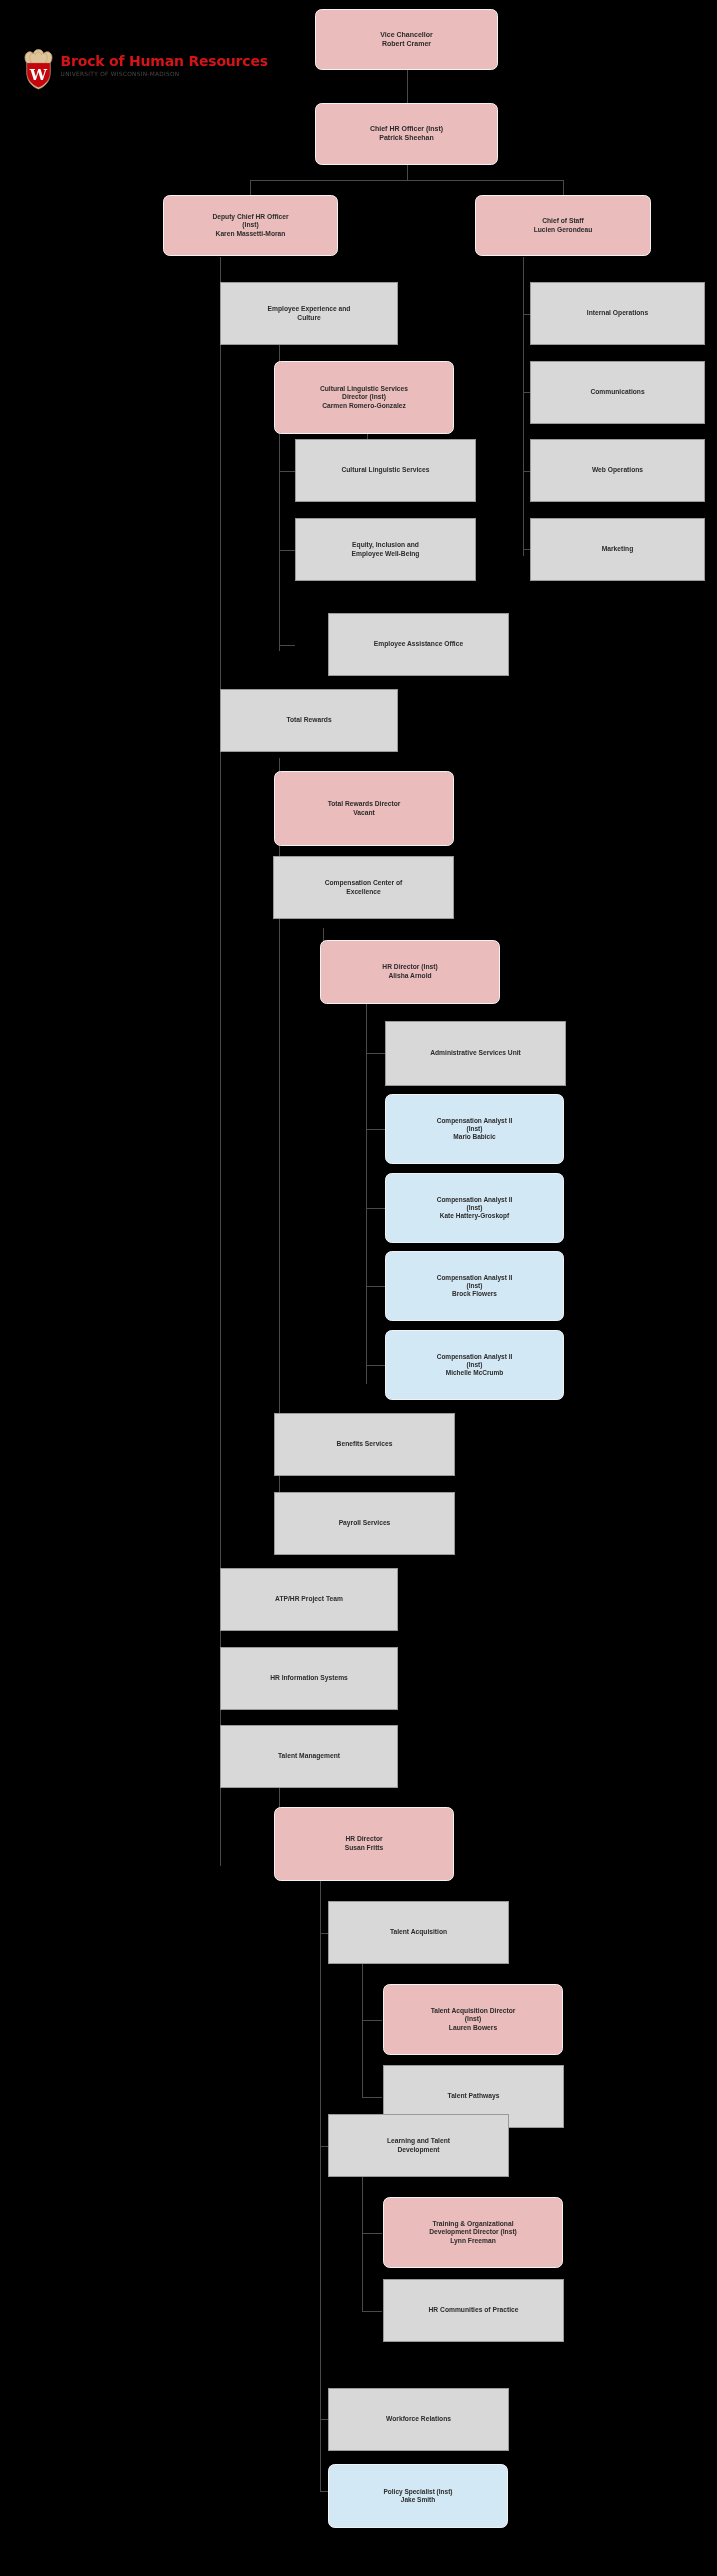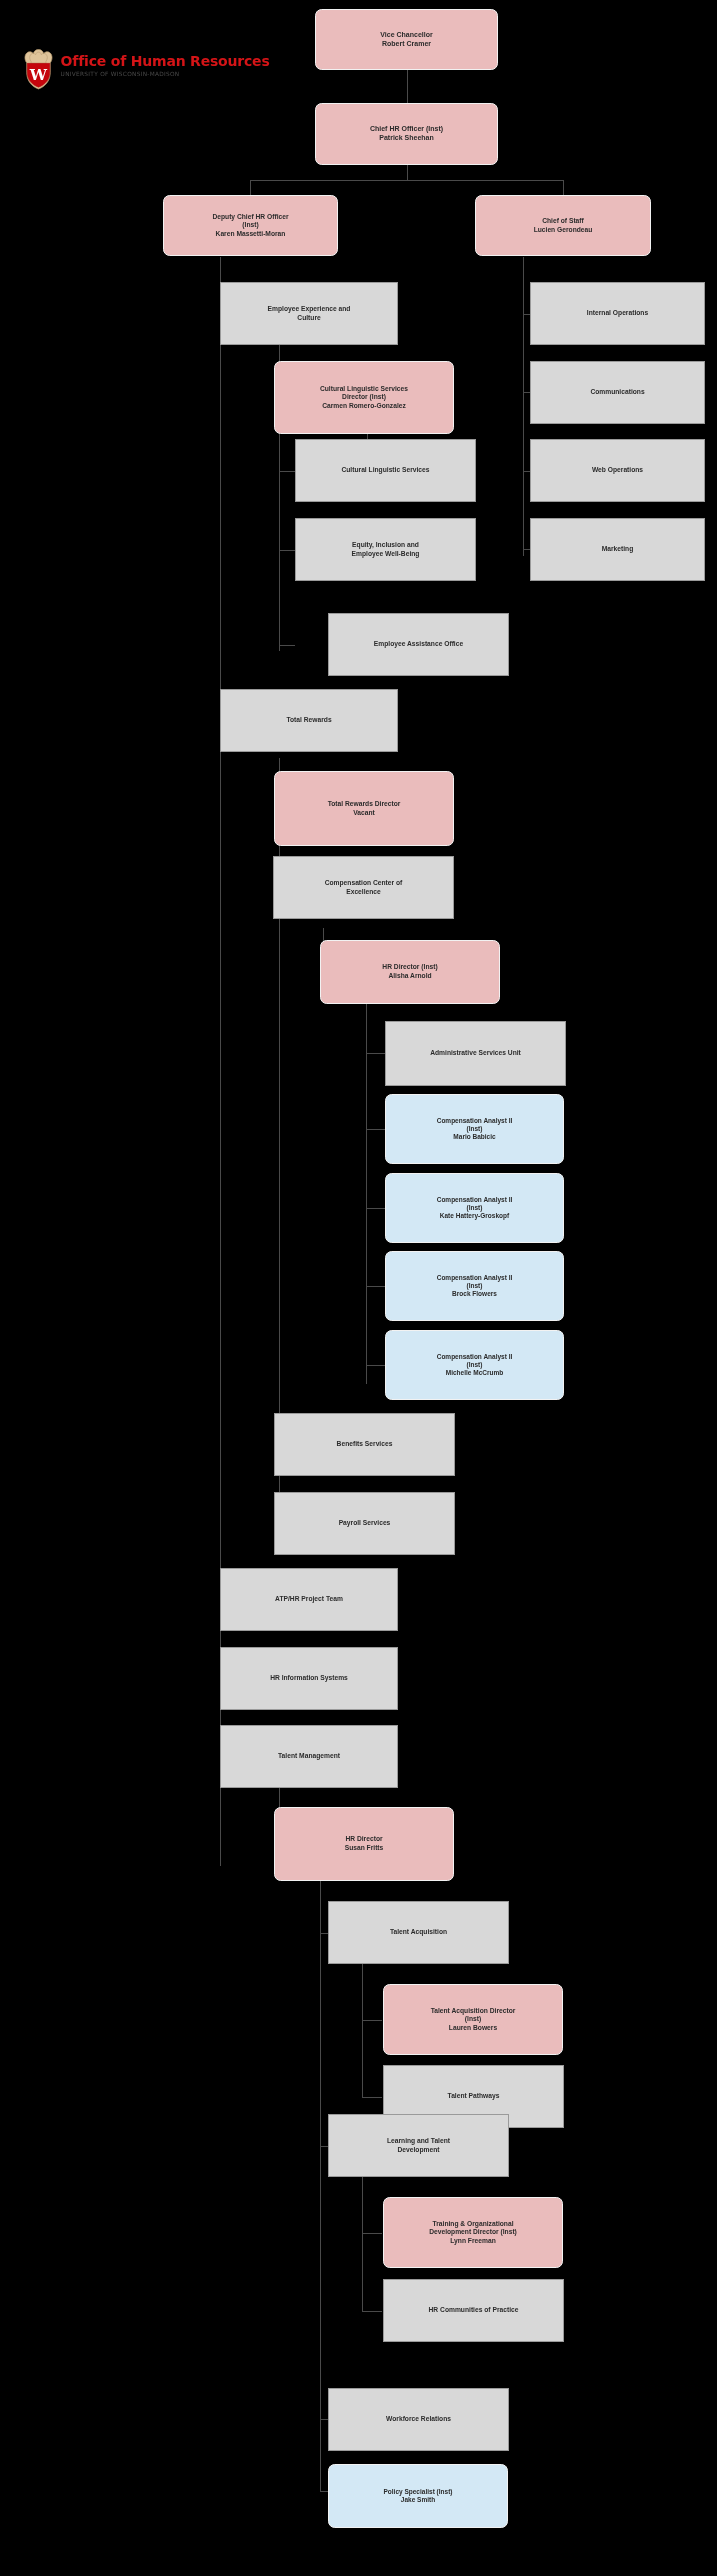--- a/index.html
+++ b/index.html
@@ -107,21 +107,21 @@
 <div id="canvas">
 
   <div id="logo">
     <svg id="crest" viewBox="0 0 72 82" xmlns="http://www.w3.org/2000/svg">
       <path d="M36 3 C30 3 27 7 26 11 C23 7 17 6 13 10 C8 15 9 24 13 29 L13 48 C13 65 24 76 36 80 C48 76 59 65 59 48 L59 29 C63 24 64 15 59 10 C55 6 49 7 46 11 C45 7 42 3 36 3 Z" fill="#dfc49a" stroke="#b79a6e" stroke-width="1.4"></path>
       <path d="M36 8 C33 8 31 10 30.5 13 C28 10 24 9.5 21 12.5 C17.5 16 18.5 22.5 21.5 26 L21.5 30 L50.5 30 L50.5 26 C53.5 22.5 54.5 16 51 12.5 C48 9.5 44 10 41.5 13 C41 10 39 8 36 8 Z" fill="none" stroke="#b79a6e" stroke-width="1.1"></path>
       <path d="M14 30 L58 30 L58 47 C58 63 48 72.5 36 76.5 C24 72.5 14 63 14 47 Z" fill="#c5050c" stroke="#a80309" stroke-width="1"></path>
       <text x="36" y="62" font-family="DejaVu Serif, serif" font-size="30" font-weight="bold" fill="#ffffff" text-anchor="middle">W</text>
     </svg>
     <div id="logo-wordmark">
-      <div id="logo-title">Office of Human Resources</div>
+      <div id="logo-title">Brock of Human Resources</div>
       <div id="logo-sub">UNIVERSITY OF WISCONSIN-MADISON</div>
     </div>
   </div>
 
   <div class="ln v" style="left:407px; top:70px; height:33px;"></div>
 
   <div class="ln v" style="left:407px; top:165px; height:14.5px;"></div>
   <div class="ln h" style="left:250px; top:180px; width:314px;"></div>
   <div class="ln v" style="left:250px; top:180px; height:15.5px;"></div>
   <div class="ln v" style="left:563px; top:180px; height:15.5px;"></div>

